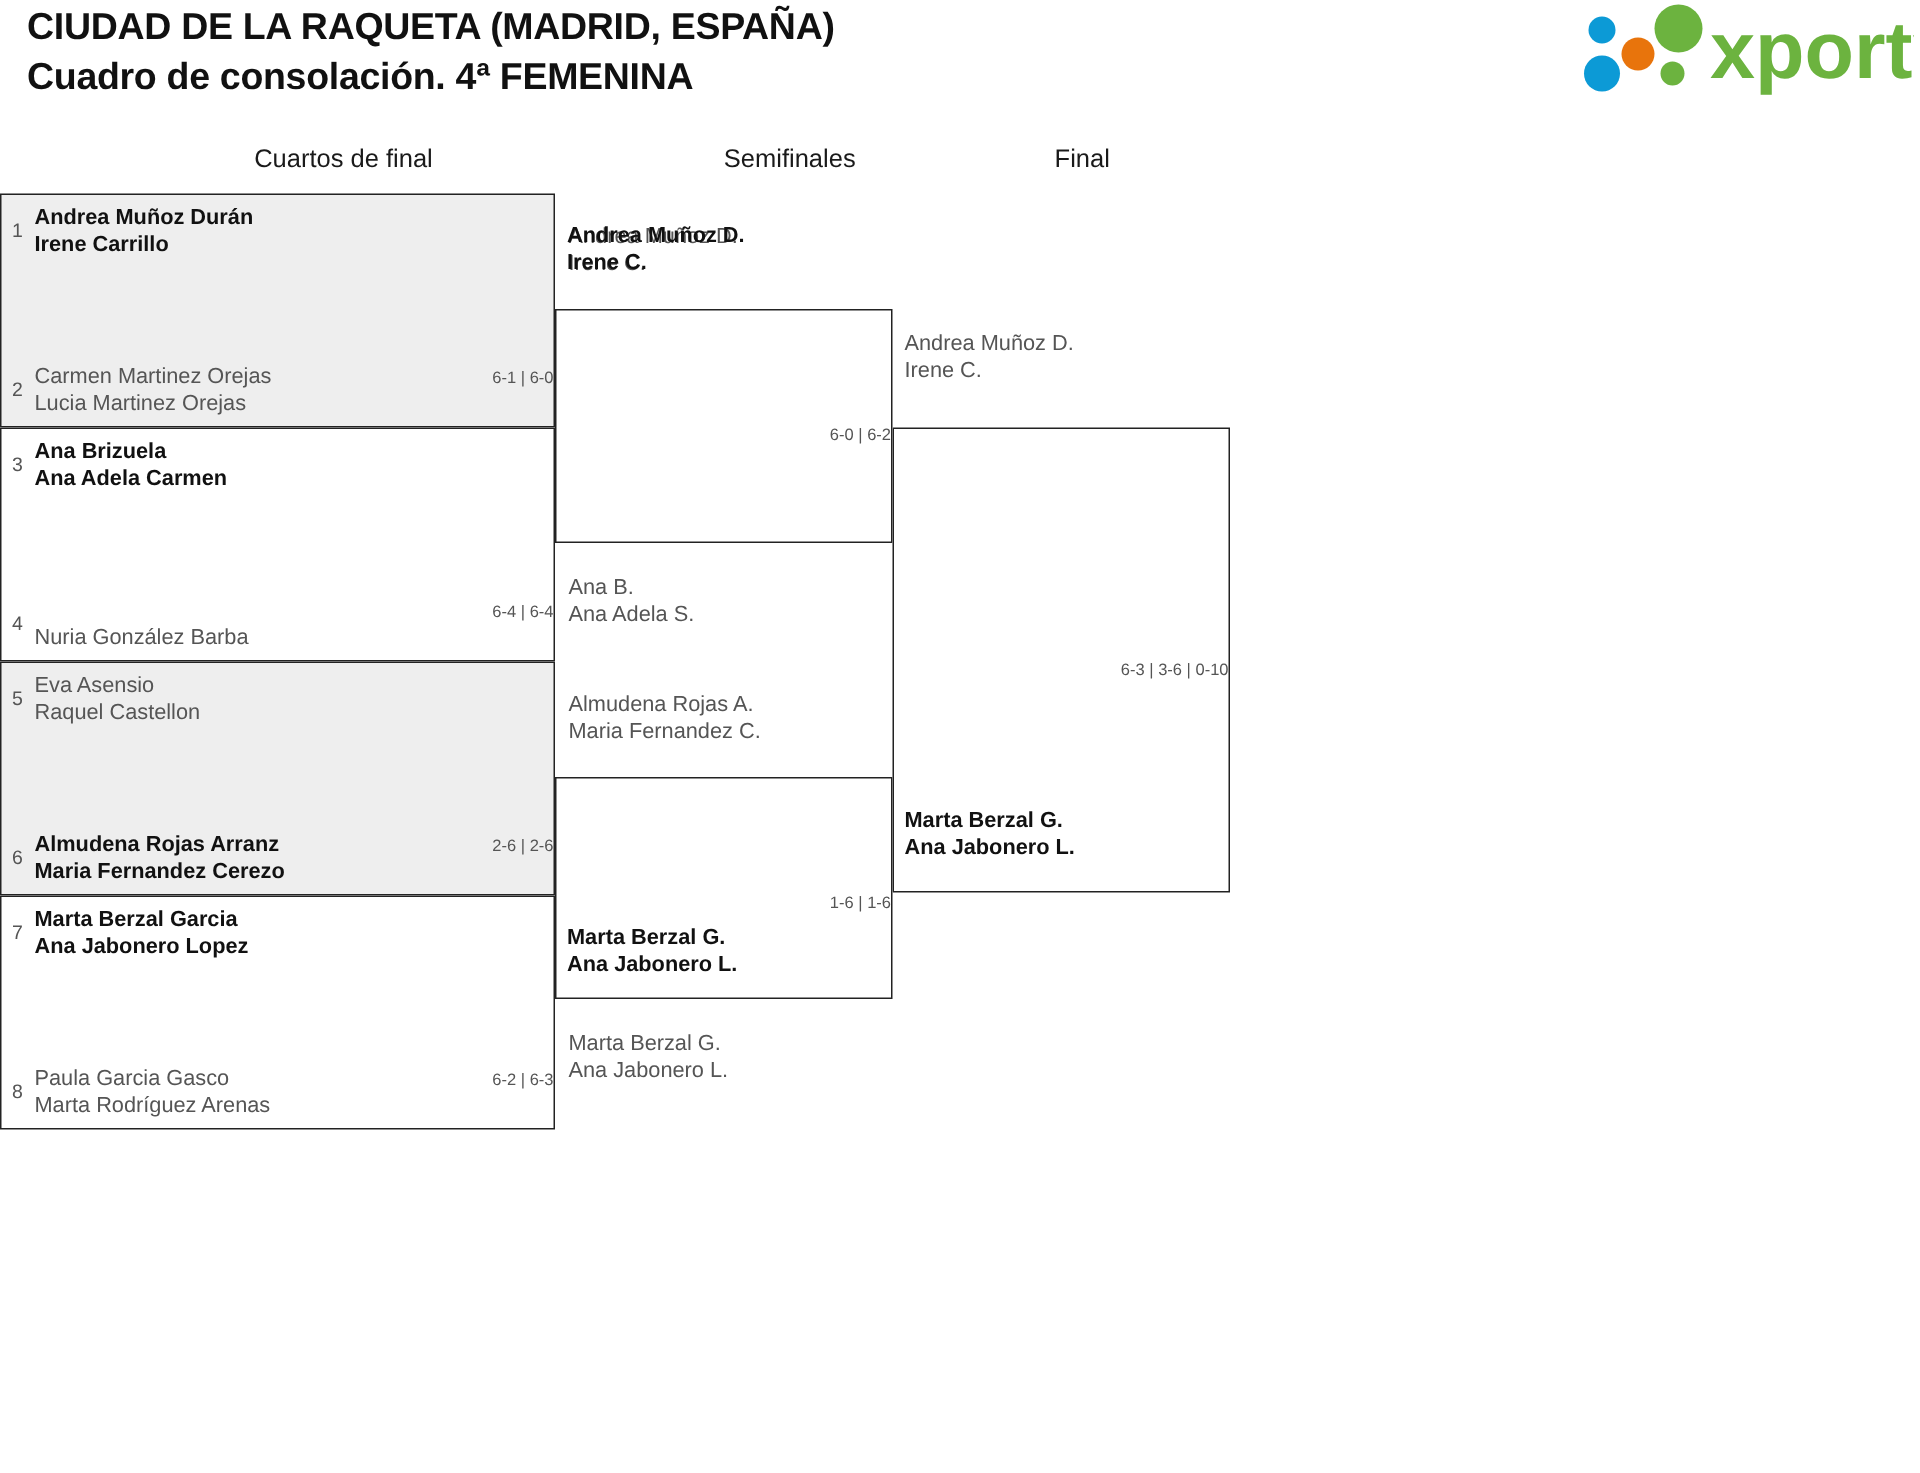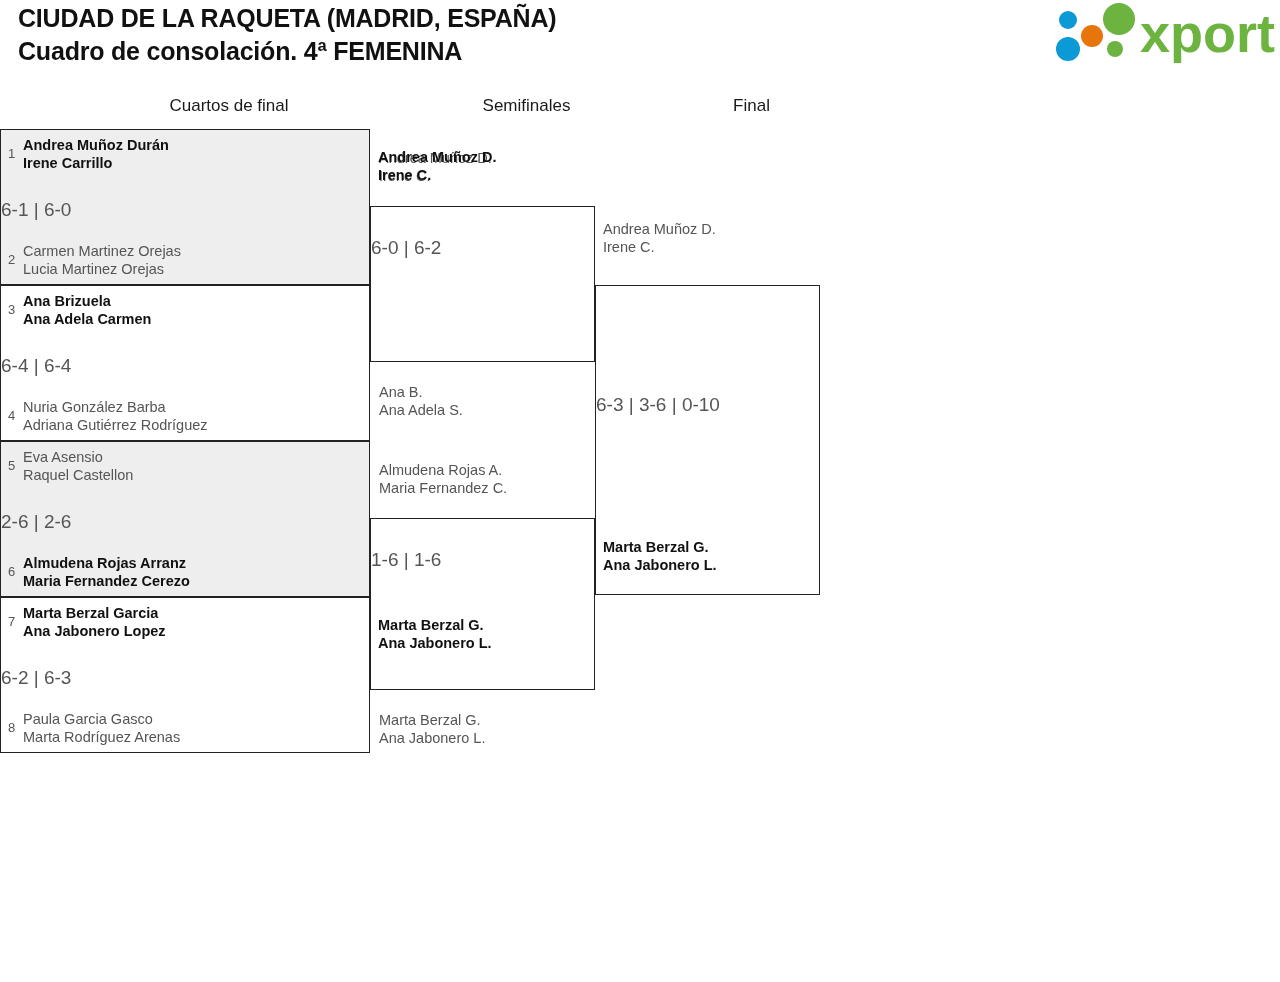--- a/index.html
+++ b/index.html
@@ -51,21 +51,21 @@
     top: 96px;
     font-size: 17px;
     font-weight: normal;
     color: #1a1a1a;
     text-align: center;
     white-space: nowrap;
     margin-left: 44px;
   }
   #hdr-qf  { left: 0px;   width: 370px; }
   #hdr-sf  { left: 370px; width: 225px; }
-  #hdr-fin { left: 595px; width: 225px; text-align: center; }
+  #hdr-fin { left: 565px; width: 225px; text-align: center; }
 
   
   #bracket {
     position: absolute;
     left: 0; top: 0;
     width: 1280px;
     height: 982px;
   }
   .match {
     position: absolute;
@@ -97,24 +97,25 @@
     color: #555555;
     line-height: 18px;
   }
   .seed.top    { top: 15px; }
   .seed.bottom { bottom: 15px; }
 
   .score {
     position: absolute;
     left: 0;
     width: 100%;
-    text-align: left;
-    font-size: 19px;
+    text-align: right;
+    font-size: 11px;
     color: #555555;
     white-space: nowrap;
+    margin-top: 47px;
   }
 
   
   .match.noseed .team { padding-left: 8px; }
 </style>
 </head>
 <body>
 
 <div id="header">
 
@@ -160,21 +161,20 @@
   <div class="match" style="left:0px; top:285px; width:370px; height:156px;">
     <span class="seed top">3</span>
     <div class="team top winner">
       <span class="nm">Ana Brizuela</span>
       <span class="nm">Ana Adela Carmen</span>
     </div>
     <div class="score" style="top:69px;">6-4 | 6-4</div>
     <span class="seed bottom">4</span>
     <div class="team bottom loser">
       <span class="nm">Nuria González Barba</span>
-      <span class="nm">Adriana Gutiérrez Rodríguez</span>
     </div>
   </div>
 
   <div class="match shaded" style="left:0px; top:441px; width:370px; height:156px;">
     <span class="seed top">5</span>
     <div class="team top loser">
       <span class="nm">Eva Asensio</span>
       <span class="nm">Raquel Castellon</span>
     </div>
     <div class="score" style="top:69px;">2-6 | 2-6</div>
@@ -204,21 +204,21 @@
       <span class="nm">Andrea Muñoz D.</span>
       <span class="nm">Irene C.</span>
     </div>
     <div class="score" style="top:30px;">6-0 | 6-2</div>
     <div class="team bottom loser" style="bottom:-58px;">
       <span class="nm">Ana B.</span>
       <span class="nm">Ana Adela S.</span>
     </div>
   </div>
 
-  <div class="match noseed" style="left:370px; top:518px; width:225px; height:172px;">
+  <div class="match noseed" style="left:370px; top:518px; width:225px; height:148px;">
     <div class="team top loser" style="top:-58px;">
       <span class="nm">Almudena Rojas A.</span>
       <span class="nm">Maria Fernandez C.</span>
     </div>
     <div class="score" style="top:30px;">1-6 | 1-6</div>
     <div class="team bottom loser" style="bottom:-58px;">
       <span class="nm">Marta Berzal G.</span>
       <span class="nm">Ana Jabonero L.</span>
     </div>
   </div>

